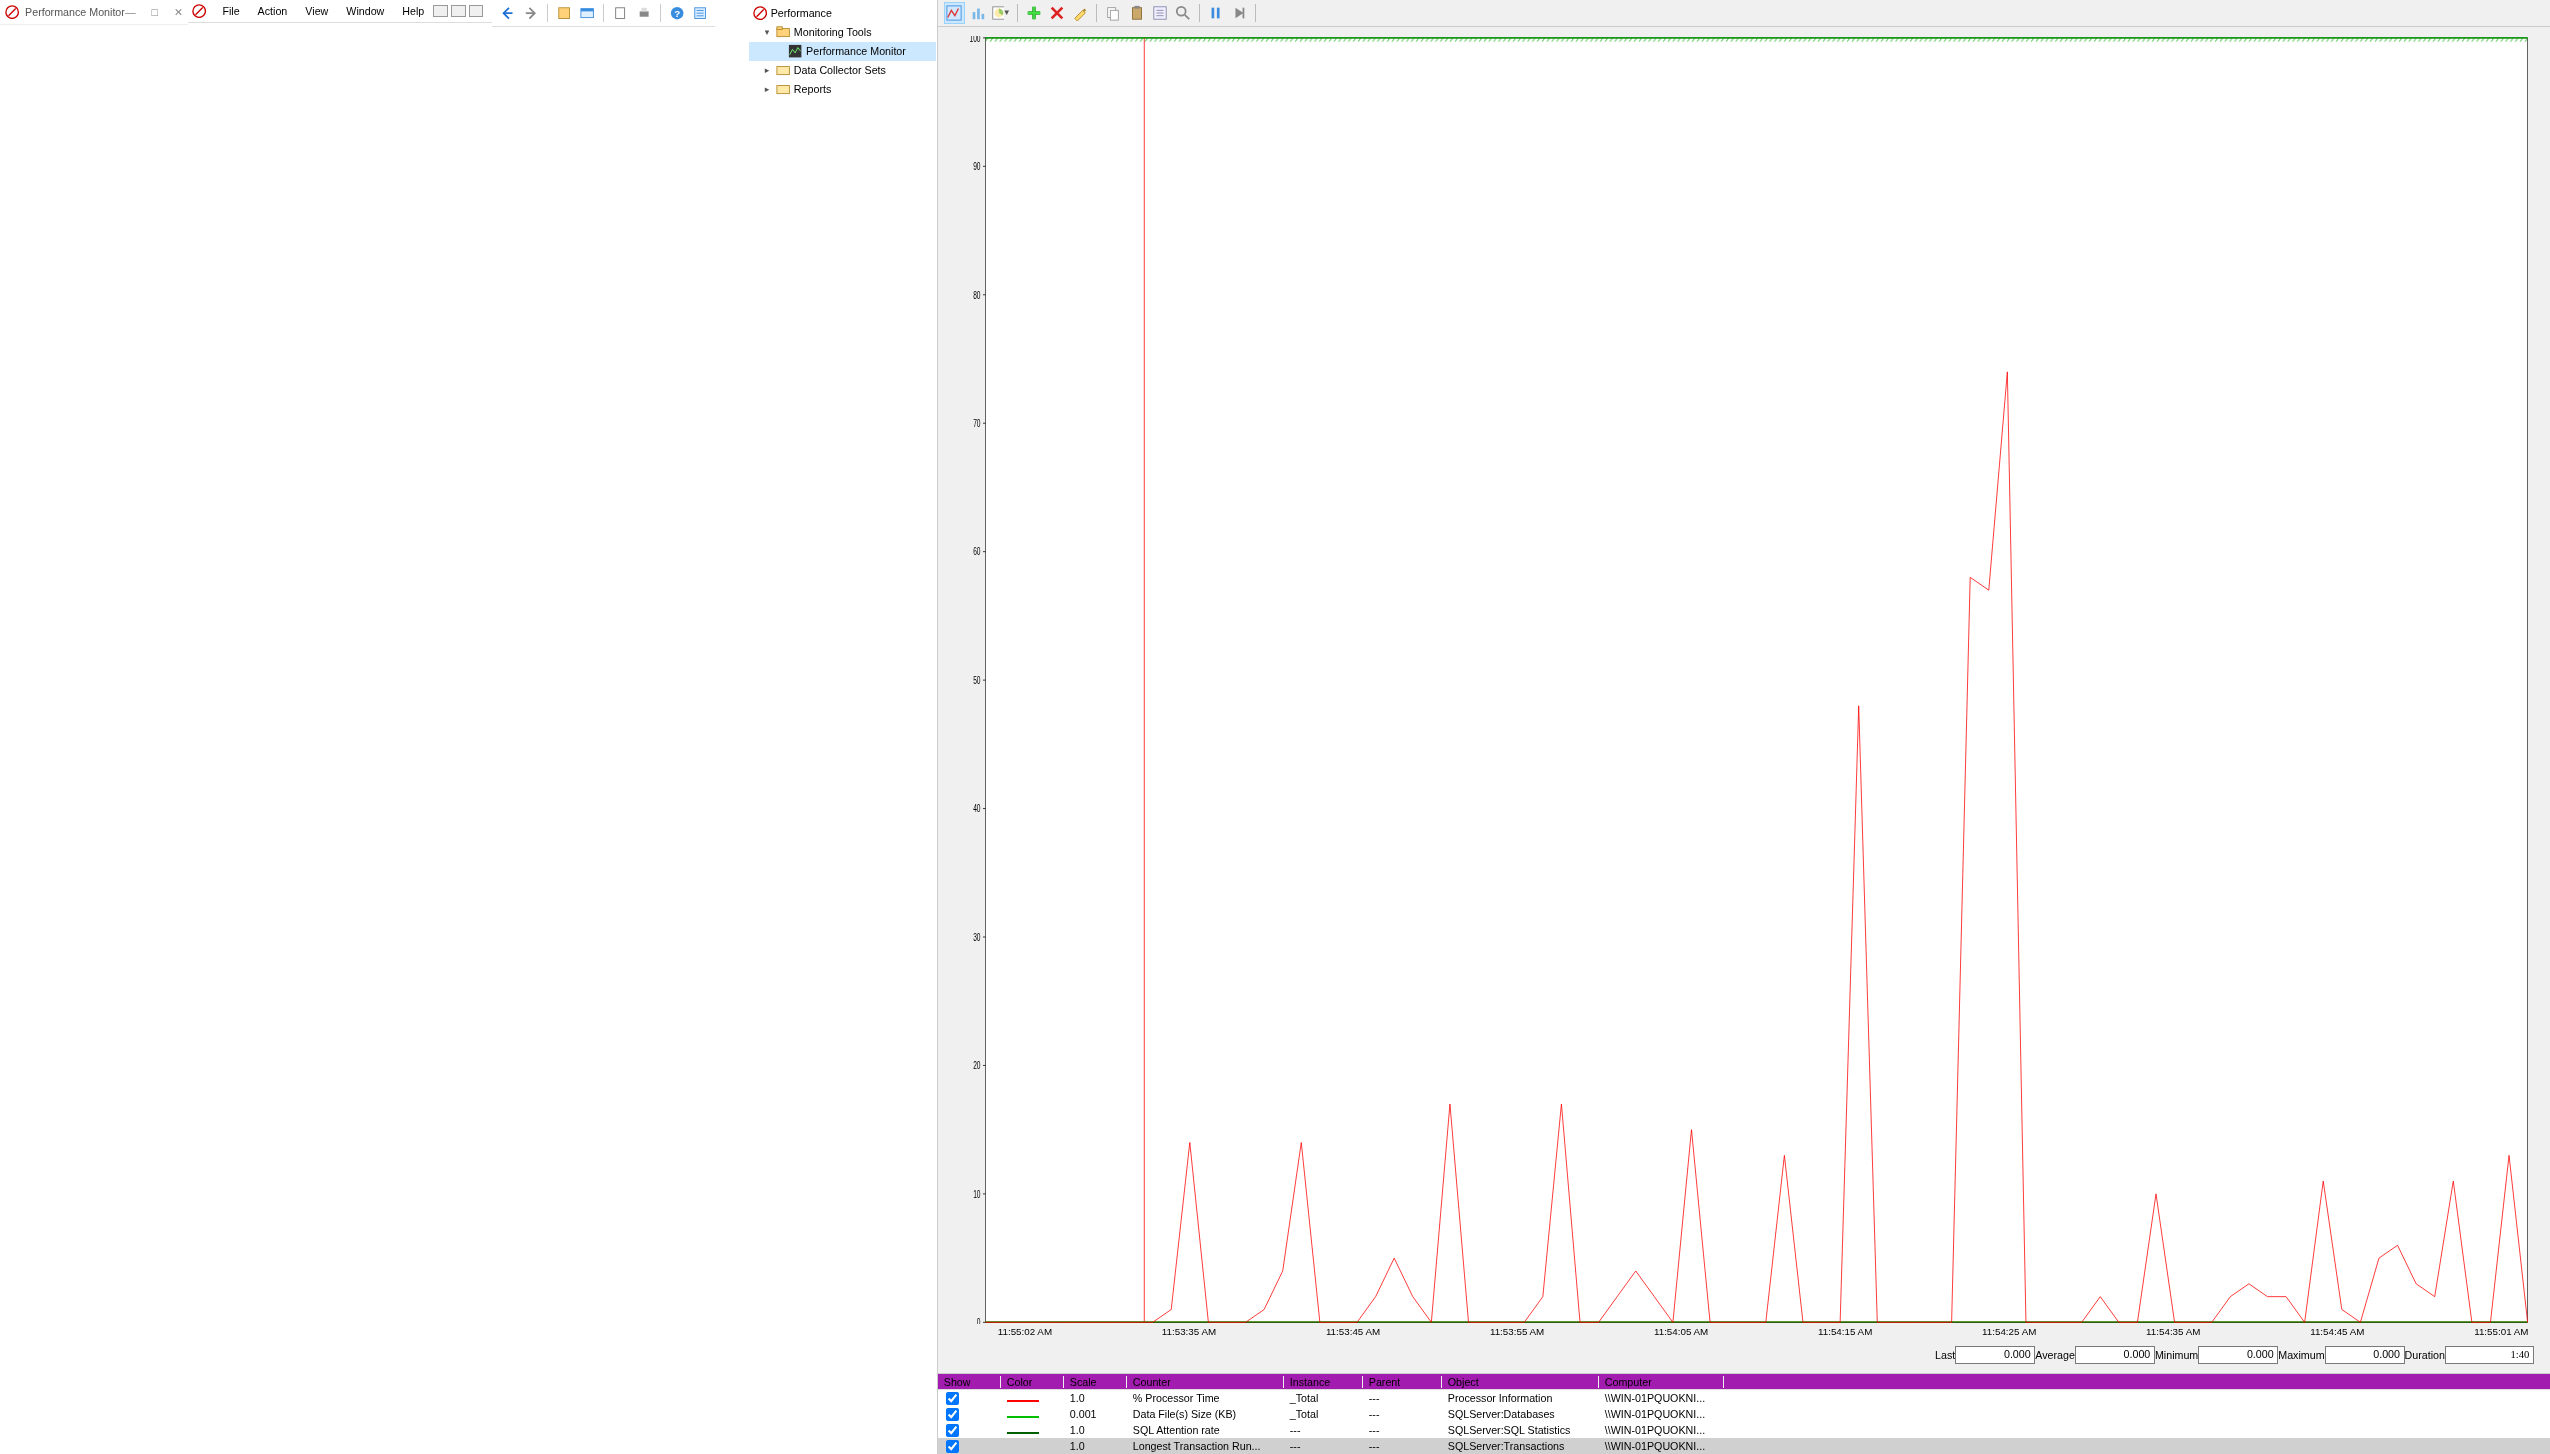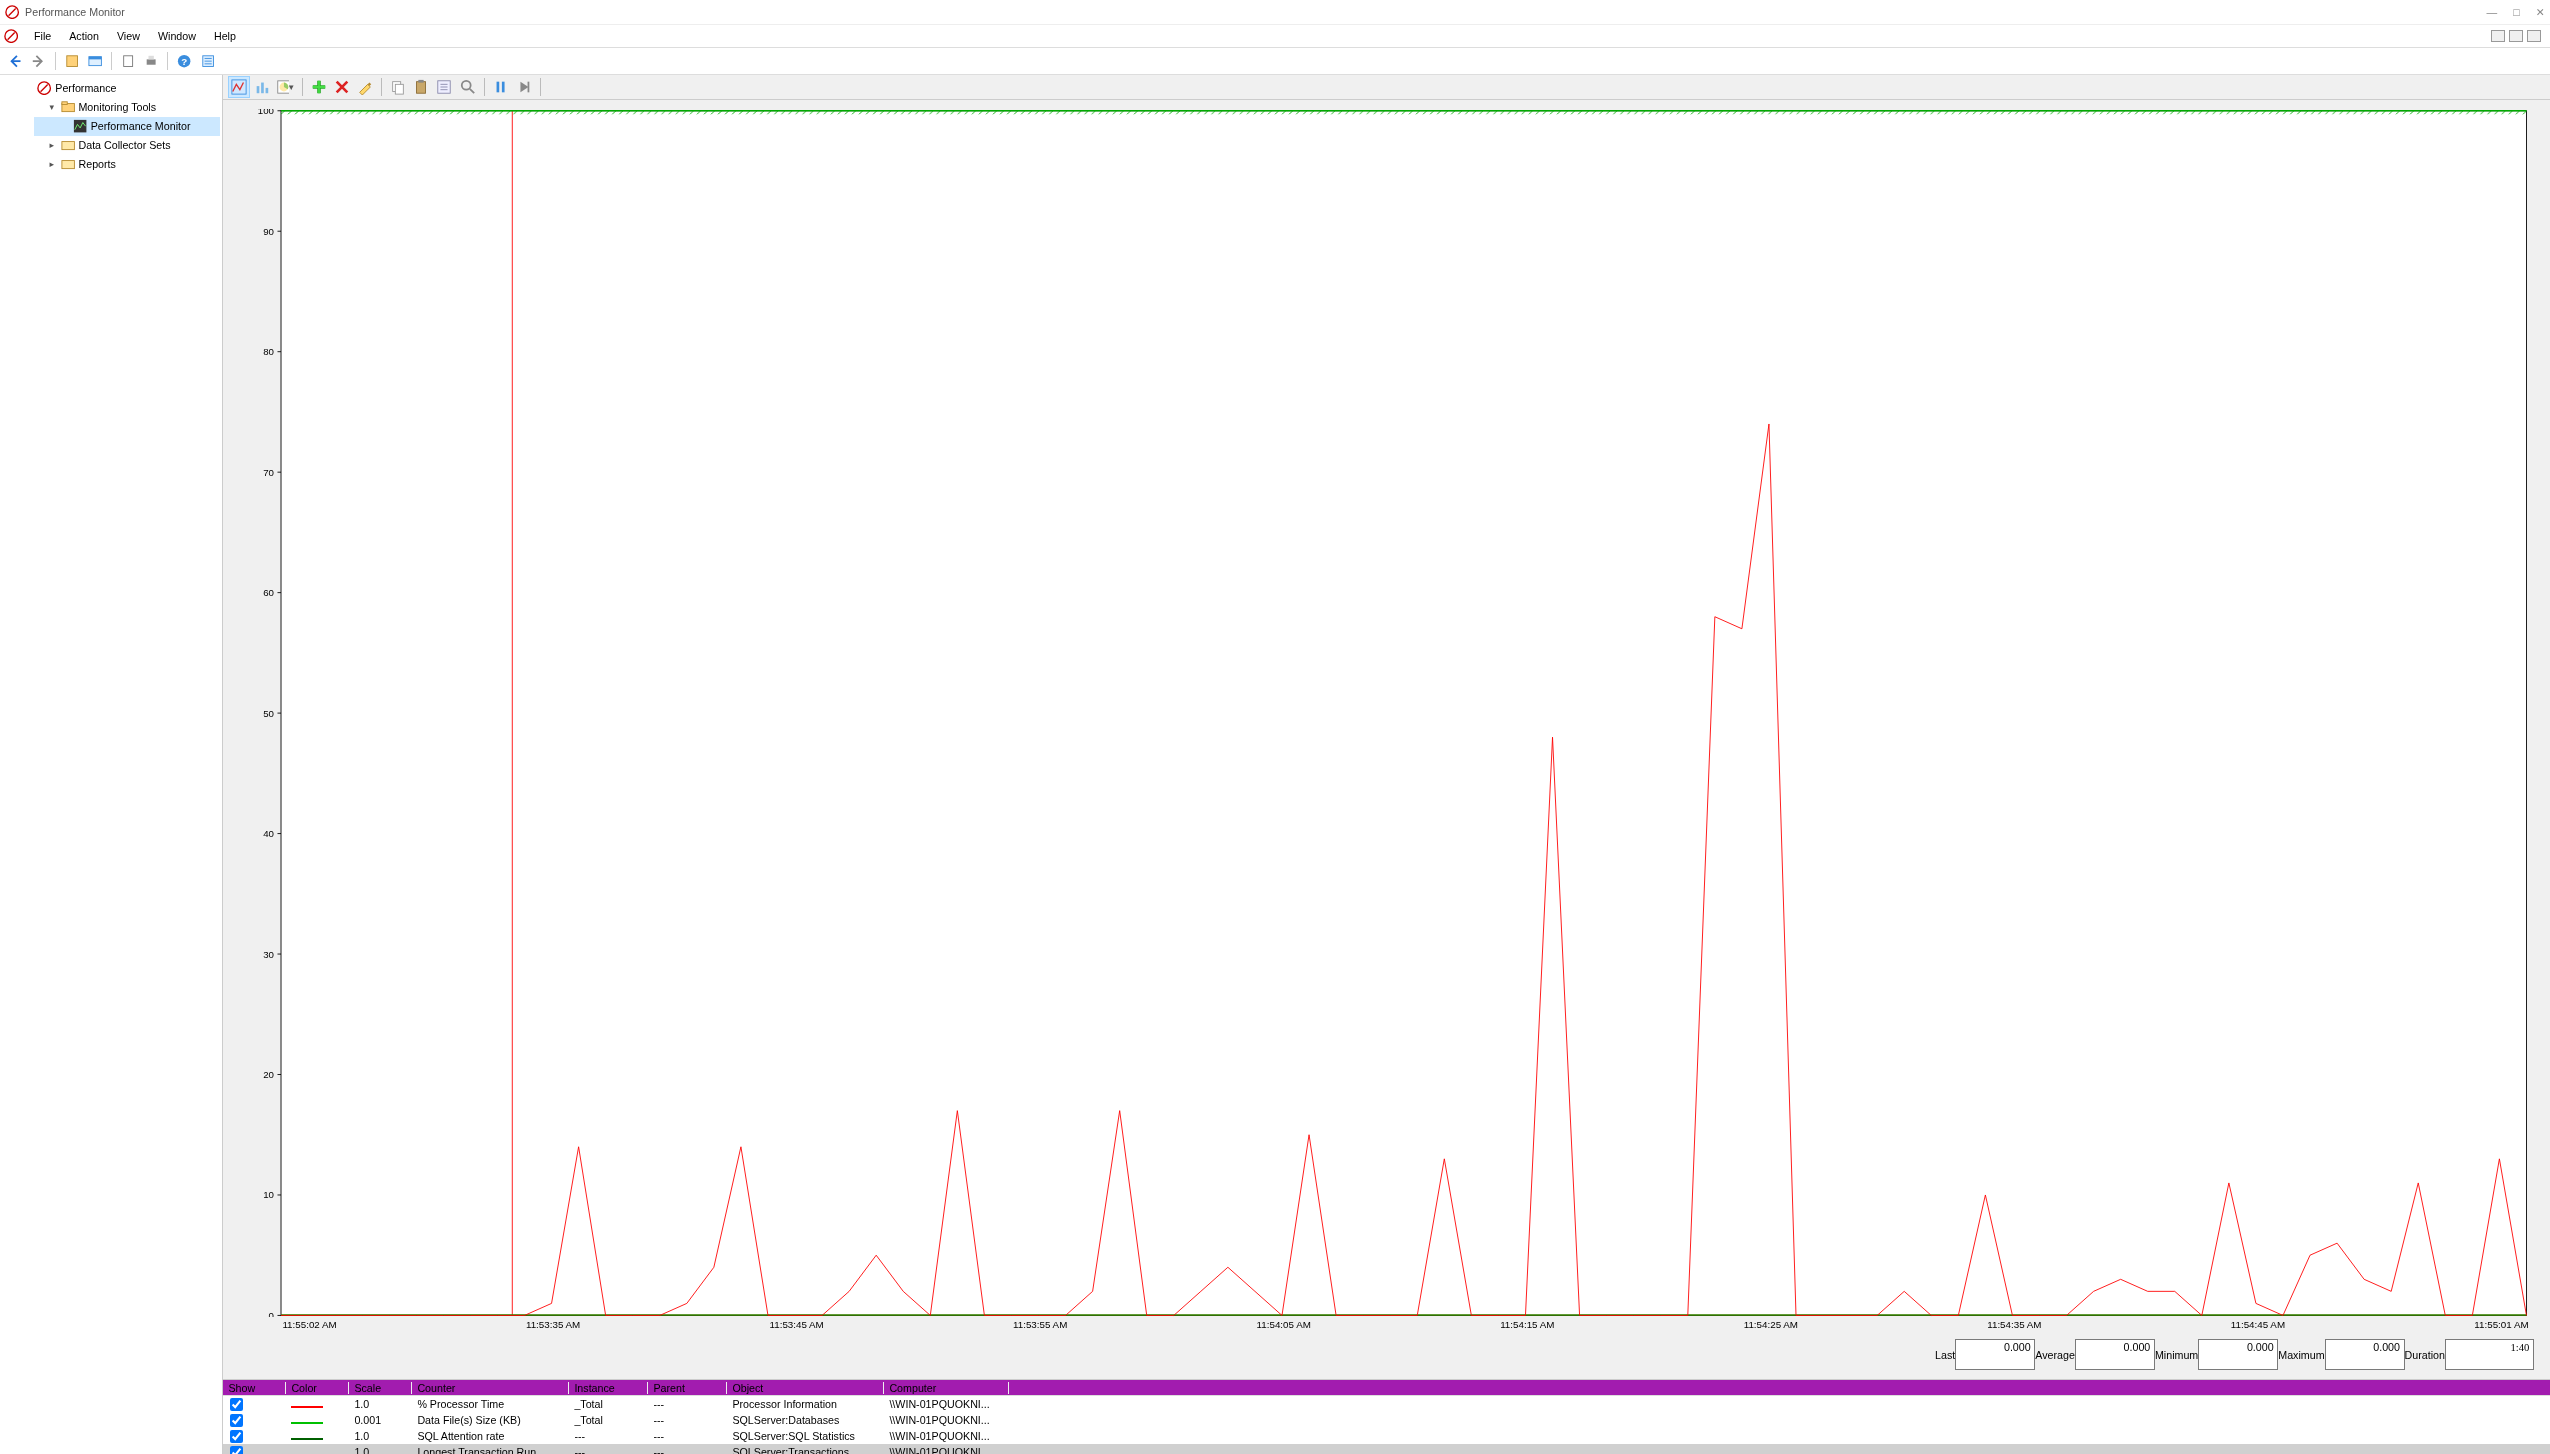--- a/index.html
+++ b/index.html
@@ -1,17 +1,17 @@
 <!DOCTYPE html>
 <html><head>
 <meta charset="utf-8">
 <style>
 * { box-sizing: border-box; margin: 0; padding: 0; }
 html, body { width: 100%; height: 100%; font-family: "Segoe UI", Tahoma, sans-serif; font-size: 10.7px; background: #fff; color: #000; overflow: hidden; }
-.window { display: flex; flex-direction: column; height: 100vh; }
+.window { display: flex; flex-direction: row; height: 100vh; }
 .titlebar { height: 25px; display: flex; align-items: center; padding: 0 5.4px; background: #fff; border-bottom: 0.9px solid #eee; }
 .titlebar .app-icon { width: 14.3px; height: 14.3px; margin-right: 5.4px; }
 .titlebar .title { color: #555; font-size: 10.7px; flex: 1; }
 .titlebar .win-btns { display: flex; gap: 16px; color: #888; }
 .titlebar .win-btns span { cursor: pointer; }
 .menubar { height: 23px; display: flex; align-items: center; padding: 0 3.6px; background: #fff; border-bottom: 0.9px solid #ddd; text-align: center; }
 .menubar .menu-icon { width: 14.3px; height: 14.3px; margin-right: 7.1px; }
 .menubar .menu-item { padding: 3.6px 9px; cursor: pointer; }
 .menubar .right-btns { margin-left: auto; display: flex; gap: 3.6px; padding-right: 5.4px; }
 .menubar .right-btns .sq { width: 14.3px; height: 12.5px; border: 0.9px solid #999; background: #f0f0f0; cursor: pointer; }
@@ -27,21 +27,21 @@
 .main-pane { flex: 1; display: flex; flex-direction: column; background: #f0f0f0; overflow: hidden; }
 .chart-toolbar { height: 27px; display: flex; align-items: center; gap: 1.8px; padding: 0 5.4px; border-bottom: 0.9px solid #ccc; background: #f0f0f0; }
 .ct-btn { width: 21.4px; height: 21.4px; display: flex; align-items: center; justify-content: center; border: 0.9px solid transparent; cursor: pointer; }
 .ct-btn.active { background: #cce8ff; border-color: #99d1ff; }
 .ct-sep { width: 0.9px; height: 18px; background: #bbb; margin: 0 3.6px; }
 .chart-area { flex: 1; background: #f0f0f0; position: relative; padding: 9px 21.4px 3.6px 21.4px; display: flex; flex-direction: column; }
 .chart-svg-wrap { flex: 1; position: relative; }
 .x-labels { display: flex; justify-content: space-between; padding-left: 38px; font-size: 9.8px; color: #000; margin-top: 1.8px; }
 .stats-row { display: flex; align-items: center; justify-content: flex-end; gap: 0; padding: 5.4px 16px 9px 16px; font-size: 10.7px; }
 .stats-row .stat-label { }
-.stats-row .stat-box { width: 80px; height: 31px; border: 0.9px solid #7a7a7a; background: #fff; text-align: right; padding: 0.9px 3.6px; font-size: 10.7px; }
+.stats-row .stat-box { width: 80px; height: 18px; border: 0.9px solid #7a7a7a; background: #fff; text-align: right; padding: 0.9px 3.6px; font-size: 10.7px; }
 .stats-row .stat-box.wide { width: 89px; font-family: Liberation Serif, serif; }
 .counter-list { background: #fff; border-top: 0.9px solid #ccc; overflow: auto; }
 .counter-header, .counter-row { display: grid; grid-template-columns: 63px 63px 63px 157px 79px 79px 157px 125px 1fr; align-items: center; height: 16px; font-size: 10.7px; }
 .counter-header { background: #a21caf; border-bottom: 0.9px solid #ddd; }
 .counter-header > div { padding: 0 5.4px; border-right: 0.9px solid #eee; font-weight: normal; cursor: pointer; }
 .counter-row > div { padding: 0 5.4px; white-space: nowrap; overflow: hidden; text-overflow: ellipsis; }
 .counter-row.selected { background: #d0d0d0; }
 .counter-row .chk { display: flex; align-items: center; }
 .counter-row .chk input { margin-left: 1.8px; }
 .color-swatch { width: 32px; height: 1.8px; display: inline-block; }

